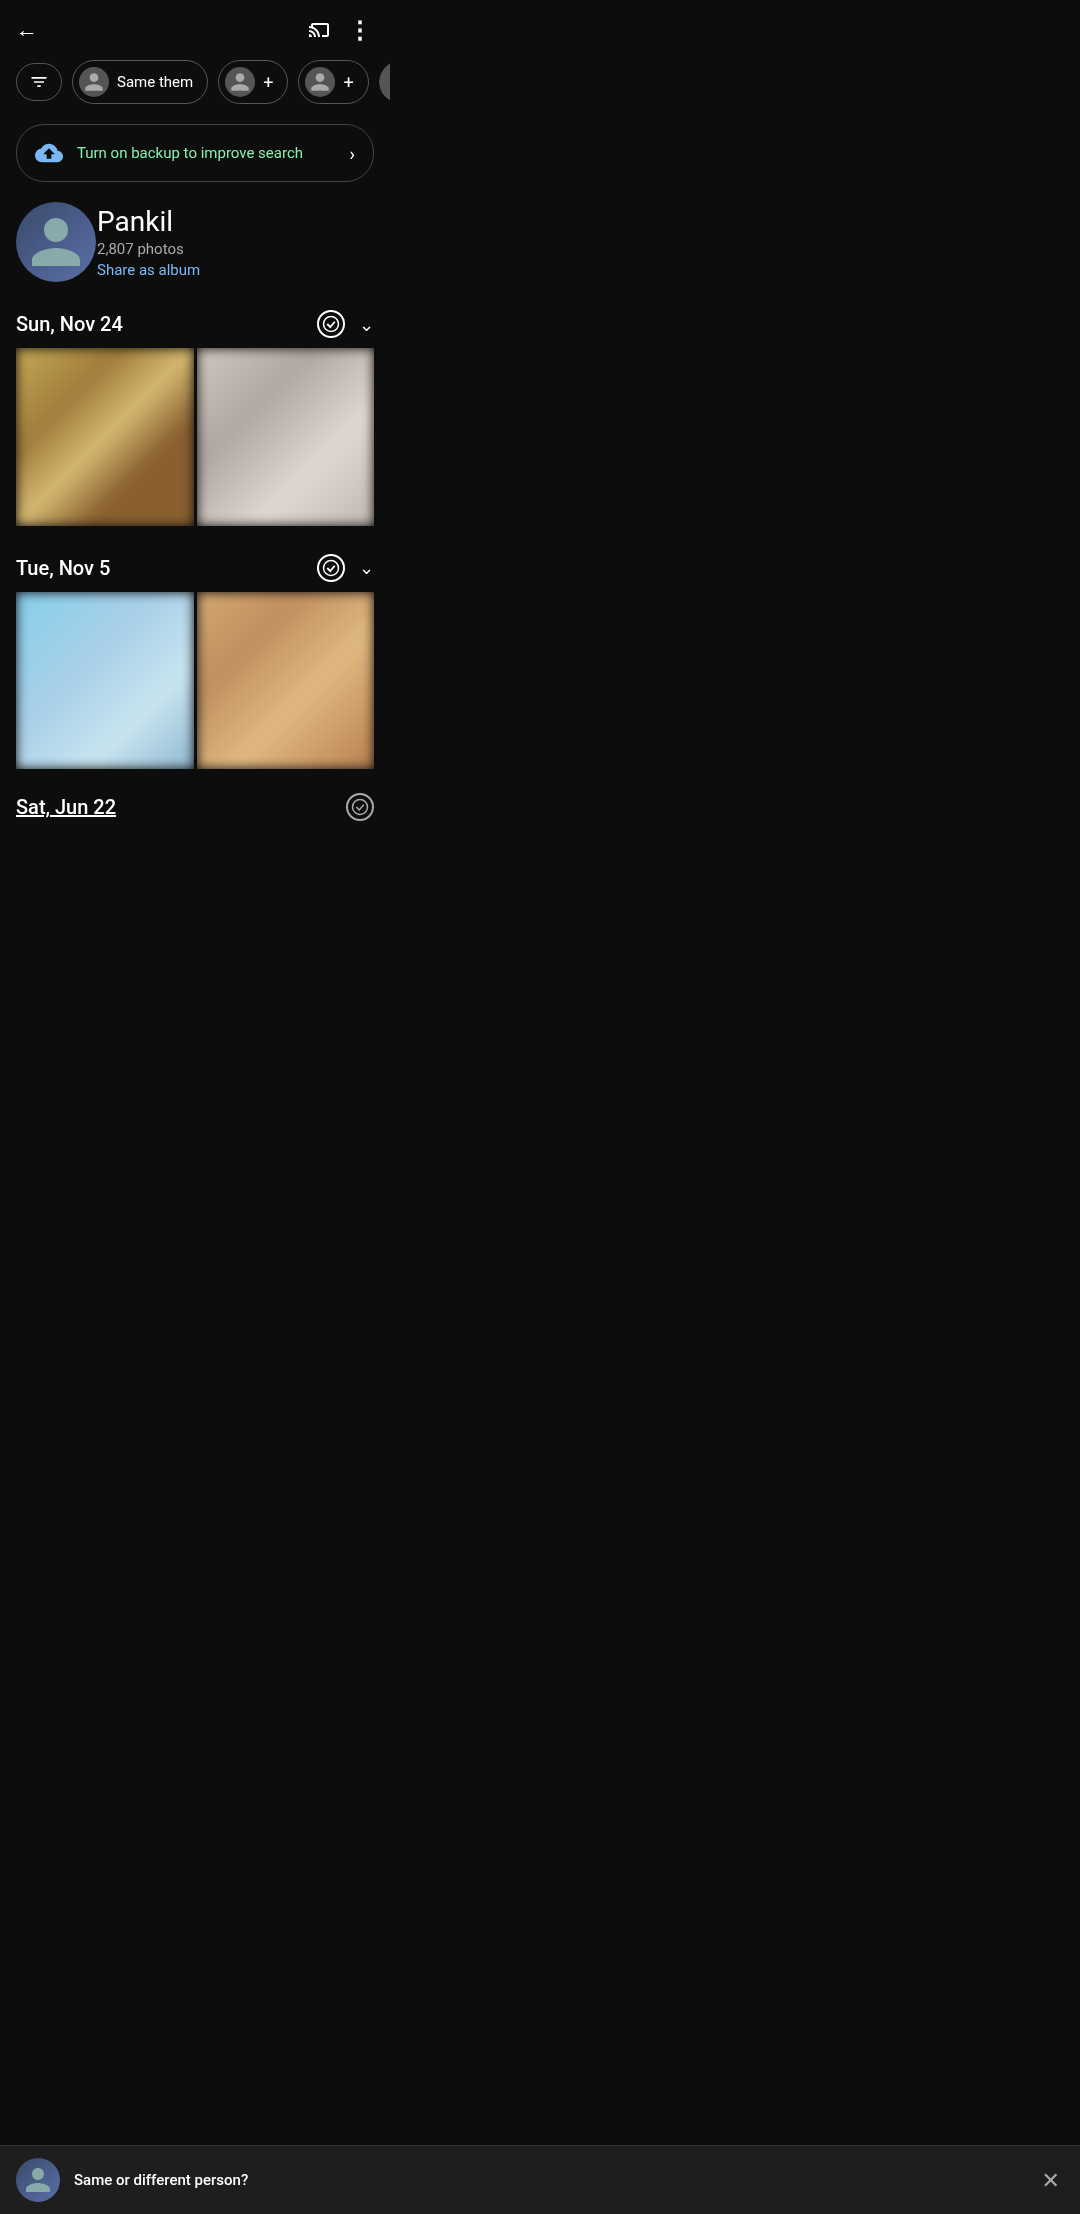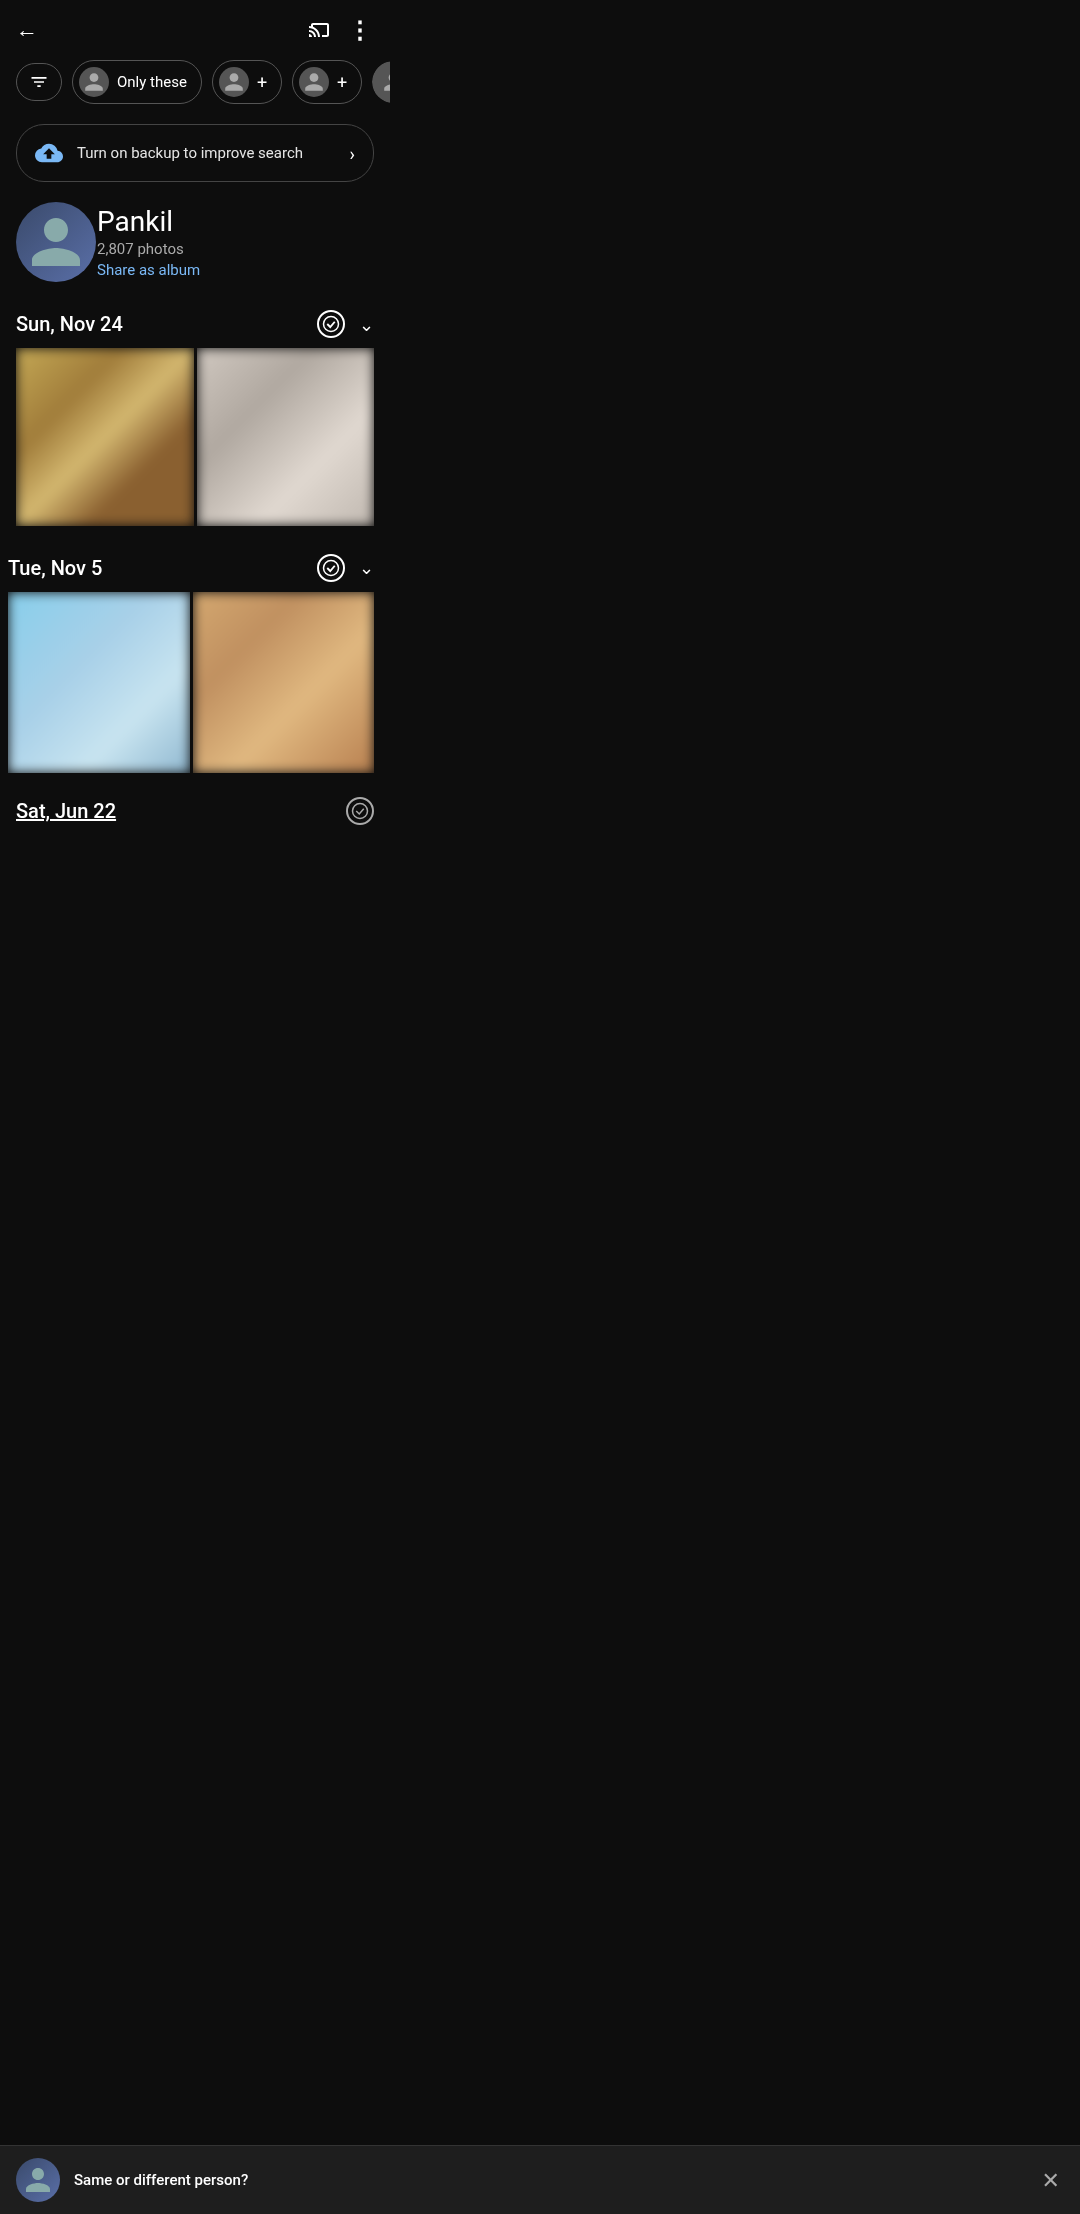--- a/index.html
+++ b/index.html
@@ -129,21 +129,21 @@
       justify-content: center;
     }
 
     .backup-icon-wrap svg {
       width: 28px;
       height: 28px;
     }
 
     .backup-text {
       font-size: 15px;
-      color: #e5e5e5;
+      color: #86efac;
       flex: 1;
     }
 
     .backup-arrow {
       color: #ffffff;
       font-size: 18px;
     }
 
     
     .person-profile {
@@ -398,21 +398,21 @@
       <path d="M10 18h4v-2h-4v2zM3 6v2h18V6H3zm3 7h12v-2H6v2z"></path>
     </svg>
   </div>
 
   <div class="chip-person">
     <div class="avatar face-main">
       <svg viewBox="0 0 24 24" fill="#ccd" xmlns="http://www.w3.org/2000/svg" width="22" height="22">
         <path d="M12 12c2.7 0 4.8-2.1 4.8-4.8S14.7 2.4 12 2.4 7.2 4.5 7.2 7.2 9.3 12 12 12zm0 2.4c-3.2 0-9.6 1.6-9.6 4.8v2.4h19.2v-2.4c0-3.2-6.4-4.8-9.6-4.8z"></path>
       </svg>
     </div>
-    <span class="chip-label">Only these</span>
+    <span class="chip-label">Same them</span>
   </div>
 
   <div class="chip-person">
     <div class="avatar face-woman">
       <svg viewBox="0 0 24 24" fill="#885522" xmlns="http://www.w3.org/2000/svg" width="22" height="22">
         <path d="M12 12c2.7 0 4.8-2.1 4.8-4.8S14.7 2.4 12 2.4 7.2 4.5 7.2 7.2 9.3 12 12 12zm0 2.4c-3.2 0-9.6 1.6-9.6 4.8v2.4h19.2v-2.4c0-3.2-6.4-4.8-9.6-4.8z"></path>
       </svg>
     </div>
     <span class="chip-plus">+</span>
   </div>
@@ -476,21 +476,21 @@
       <div class="photo-tile-inner photo-1" style="filter: blur(6px); background: linear-gradient(135deg, #c4a855 0%, #a07c3a 30%, #d4b870 50%, #8a6030 70%); width:100%; height:100%;">
       </div>
     </div>
     <div class="photo-tile">
       <div class="photo-tile-inner photo-2" style="filter: blur(6px); background: linear-gradient(135deg, #d0c8c0, #b0a8a0, #e0d8d0, #c0b8b0); width:100%; height:100%;">
       </div>
     </div>
   </div>
 </div>
 
-<div class="date-section" style="padding-top: 8px; padding-left: 8px;">
+<div class="date-section" style="padding-top: 8px;">
   <div class="date-header">
     <span class="date-label">Tue, Nov 5</span>
     <div class="date-actions">
       <div class="date-check checked">
         <svg viewBox="0 0 24 24" fill="none" stroke="white" stroke-width="2.5" xmlns="http://www.w3.org/2000/svg">
           <circle cx="12" cy="12" r="10" stroke="white" stroke-width="2" fill="none"></circle>
           <polyline points="7,12 11,16 17,9" stroke="white" stroke-width="2.5" fill="none"></polyline>
         </svg>
       </div>
       <span class="date-chevron">⌄</span>

